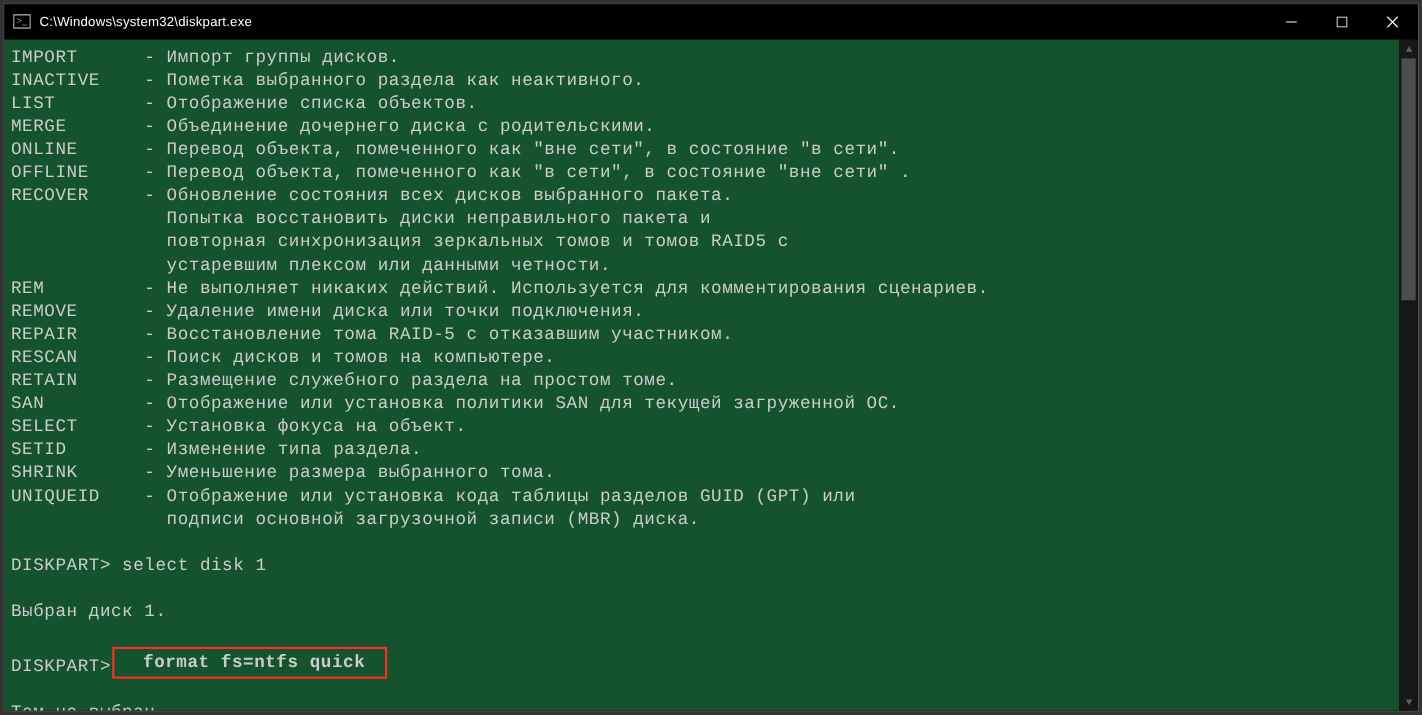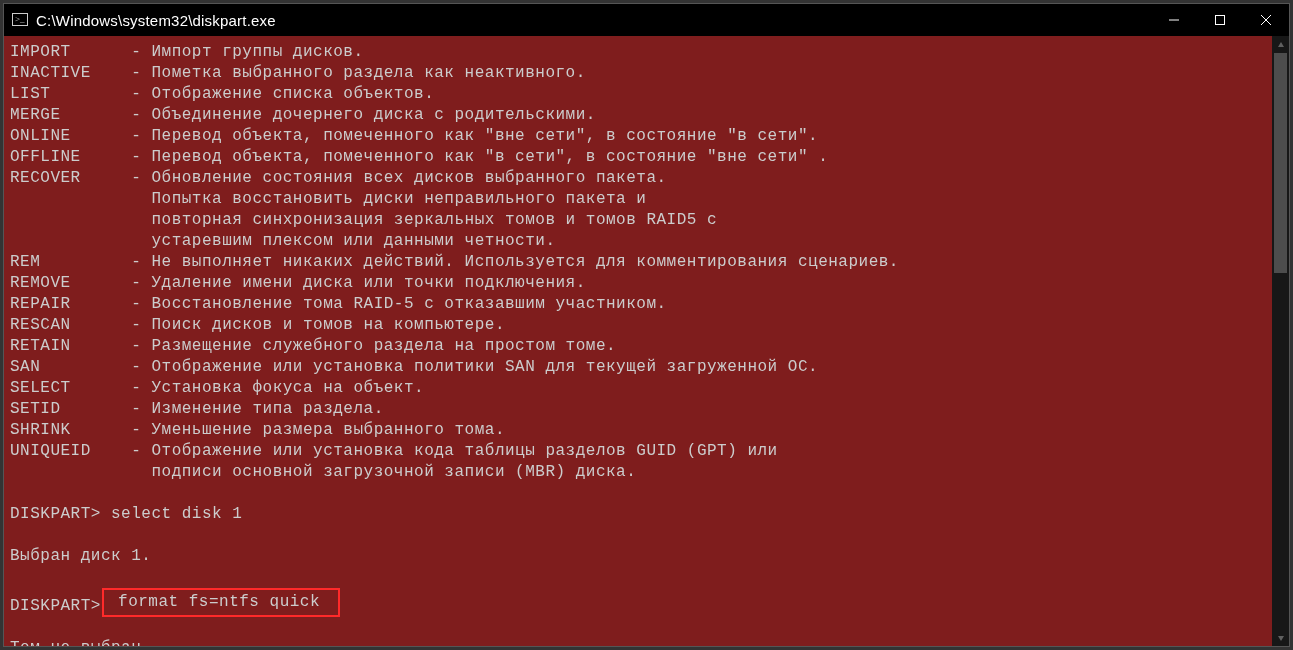--- a/index.html
+++ b/index.html
@@ -11,50 +11,51 @@
   }
   .titlebar {
     height: 32px; background: #000000; color: #ffffff;
     display: flex; align-items: center; justify-content: space-between;
     user-select: none;
   }
   .titlebar-left { display: flex; align-items: center; gap: 8px; padding-left: 8px; }
   .titlebar-icon {
     width: 16px; height: 16px; display: flex; align-items: center; justify-content: center;
   }
-  .titlebar-title { font-size: 15px; color: #ffffff; letter-spacing: 0.2px; }
+  .titlebar-title { font-size: 12px; color: #ffffff; letter-spacing: 0.2px; }
   .titlebar-controls { display: flex; height: 100%; }
   .titlebar-btn {
     width: 46px; height: 100%; display: flex; align-items: center; justify-content: center;
     color: #ffffff; cursor: default;
   }
   .content-wrap { flex: 1; display: flex; min-height: 0; }
   .terminal {
-    flex: 1; background: #7f1d1d; color: #cccccc;
+    flex: 1; background: #14532d; color: #cccccc;
     font-family: Consolas, "Courier New", monospace;
     font-size: 16px; line-height: 21px; letter-spacing: 0.5px;
     padding: 6px 0 0 6px; white-space: pre; overflow: hidden;
   }
   .scrollbar {
     width: 17px; background: #171717; display: flex; flex-direction: column;
     align-items: center; justify-content: space-between;
   }
   .scroll-arrow {
     width: 17px; height: 17px; display: flex; align-items: center; justify-content: center;
     color: #606060; font-size: 10px; cursor: default;
   }
   .scroll-track { flex: 1; width: 17px; position: relative; }
   .scroll-thumb {
     position: absolute; top: 0; left: 2px; width: 13px; height: 220px;
     background: #4d4d4d; cursor: default;
   }
   .cmd-row { display: flex; align-items: flex-end; }
   .highlight-box {
-    border: 2.5px solid #ff2a2a; padding: 2px 8px 2px 4px; margin-left: 1px;
+    border: 2.5px solid #ff2a2a; padding: 2px 8px 2px 16px; margin-left: 1px;
     display: inline-block;
+    font-weight: bold;
   }
   .last-line { color: #cccccc; }
 </style>
 </head>
 <body>
 
 <div class="window">
 
   <div class="titlebar">
     <div class="titlebar-left">

